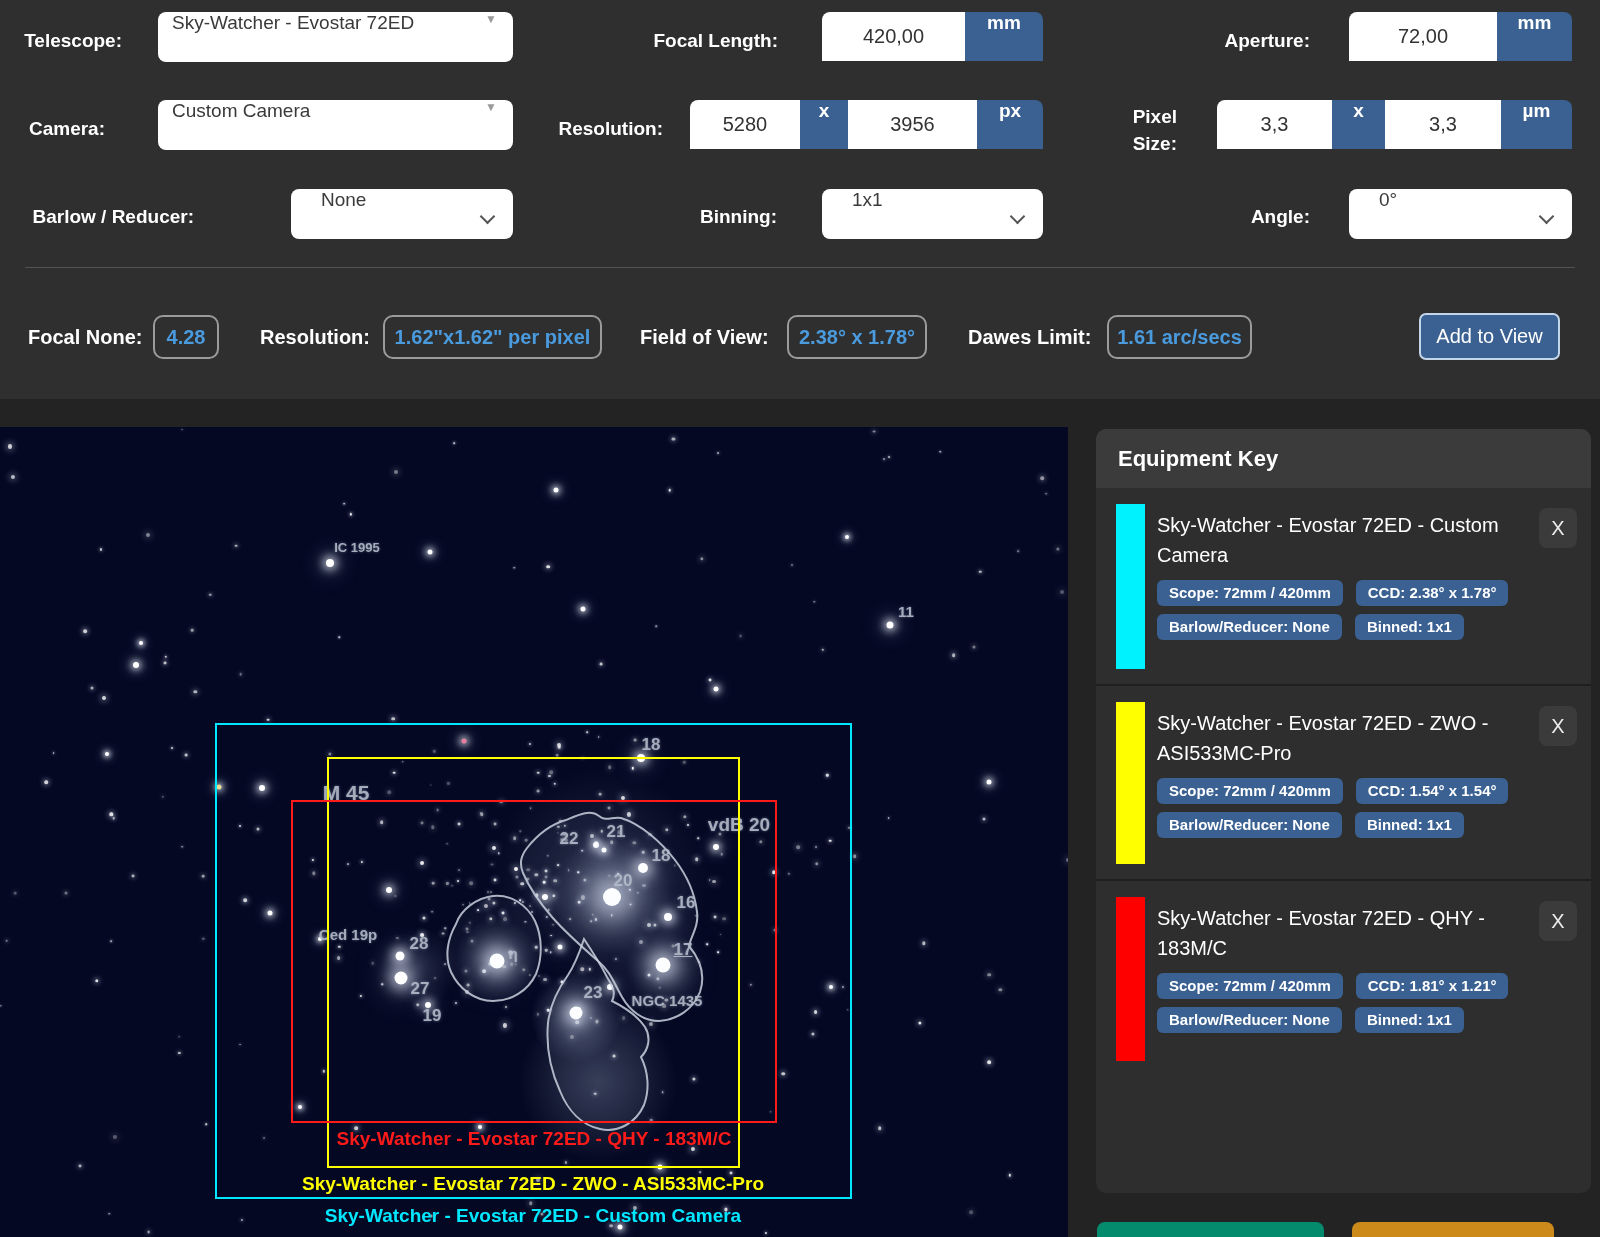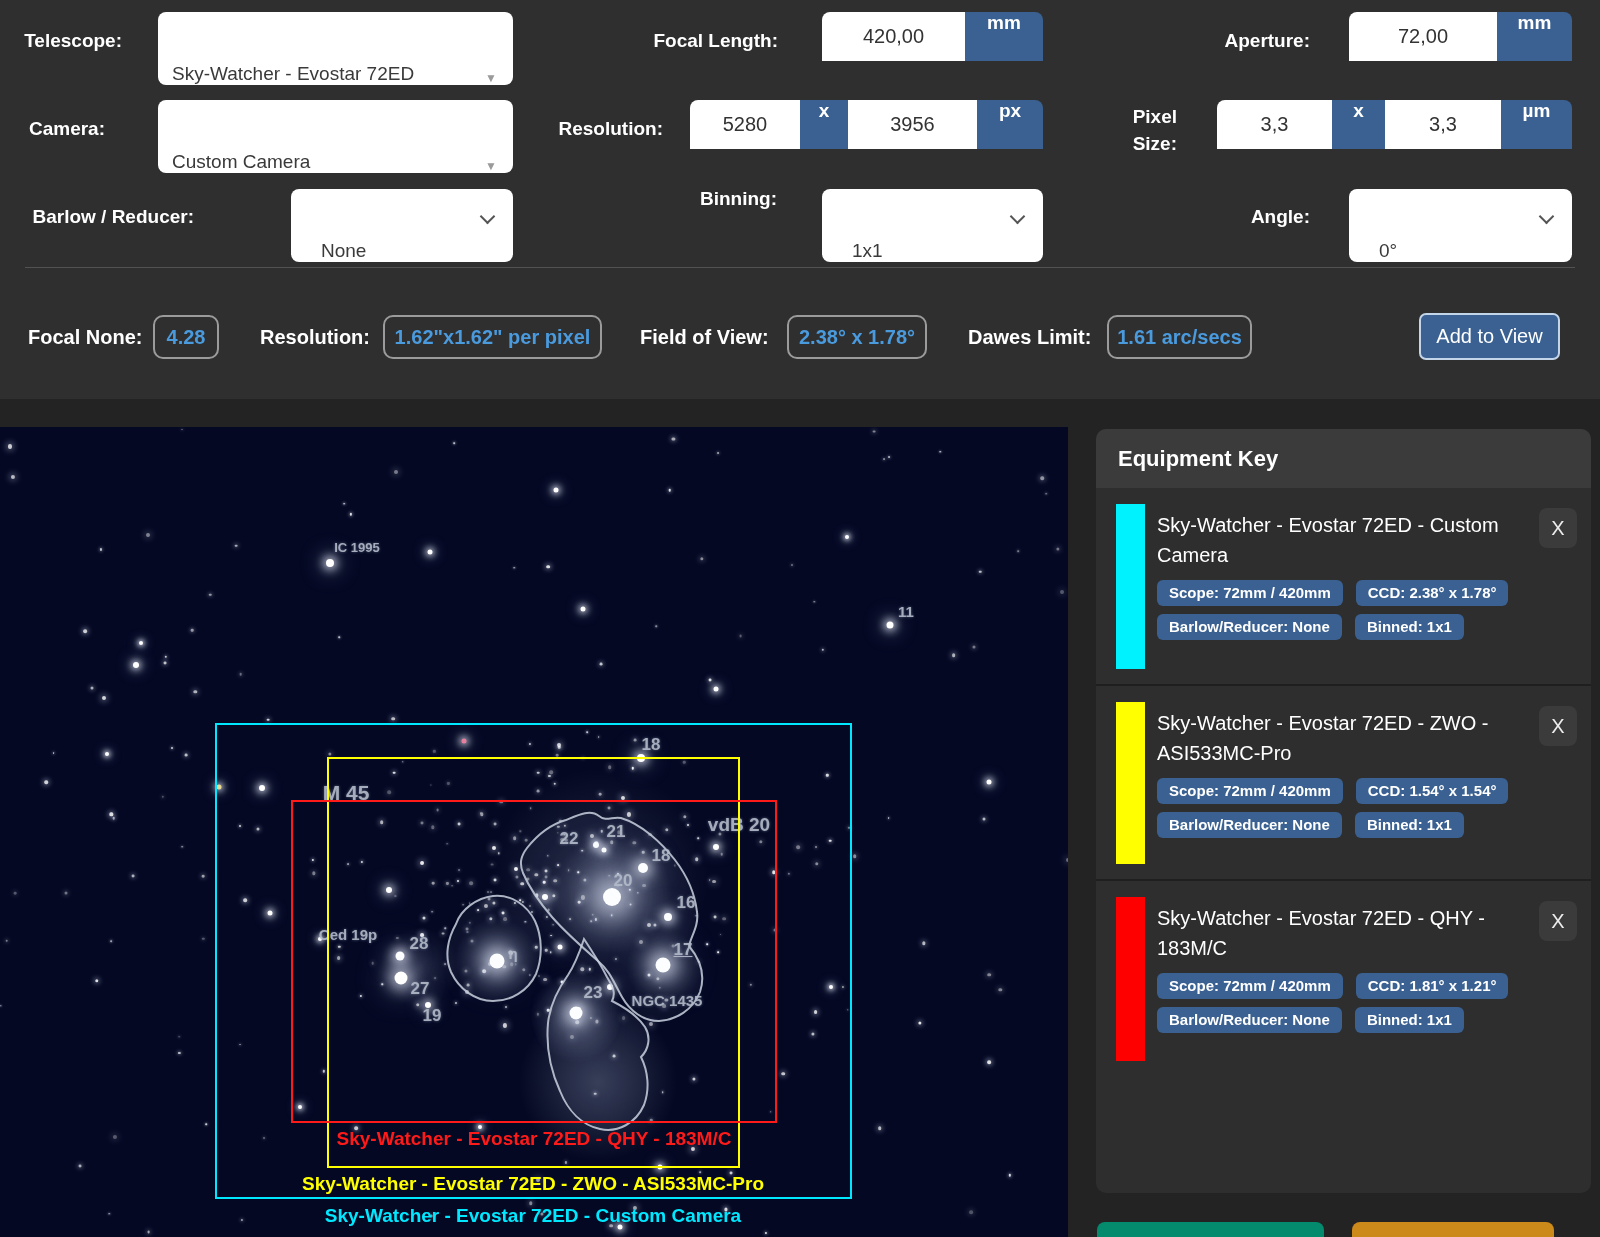--- a/index.html
+++ b/index.html
@@ -7,22 +7,22 @@
     width:1600px;height:1237px;position:relative;overflow:hidden;
     background:#232323;
     font-family:"Liberation Sans", sans-serif;
     -webkit-font-smoothing:antialiased;
   }
 
   
   .topbar{position:absolute;left:0;top:0;width:1600px;height:399px;background:#2f2f2f;}
   .flabel{position:absolute;color:#ffffff;font-weight:bold;font-size:19px;line-height:22px;text-align:right;}
   .sel{
-    position:absolute;height:73px;background:#ffffff;border-radius:8px;
-    display:flex;align-items:flex-end;color:#3a3a3a;font-size:19px;cursor:pointer;
+    position:absolute;height:50px;background:#ffffff;border-radius:8px;
+    display:flex;align-items:flex-start;color:#3a3a3a;font-size:19px;cursor:pointer;
     box-sizing:border-box;
   }
   .sel .sel-text{padding-left:14px;}
   .sel.pad30 .sel-text{padding-left:30px;}
   .sel .tri{position:absolute;right:16px;color:#9a9a9a;font-size:12px;}
   .sel .chev{
     position:absolute;right:20px;top:22px;width:9px;height:9px;
     border-right:2px solid #555;border-bottom:2px solid #555;transform:rotate(45deg);
   }
   .igroup{position:absolute;height:57px;display:flex;border-radius:8px;overflow:hidden;}
@@ -150,21 +150,21 @@
       <input value="3,3" style="">
     </div>
     <div class="iseg blue" style="width:71px">µm</div>
   </div>
 
   <div class="flabel" style="left:0;width:194px;top:206px">Barlow / Reducer:</div>
   <div class="sel pad30" style="left:291px;top:189px;width:222px">
     <span class="sel-text">None</span>
     <span class="chev"></span>
   </div>
-  <div class="flabel" style="left:577px;width:200px;top:188px">Binning:</div>
+  <div class="flabel" style="left:577px;width:200px;top:206px">Binning:</div>
   <div class="sel pad30" style="left:822px;top:189px;width:221px">
     <span class="sel-text">1x1</span>
     <span class="chev"></span>
   </div>
   <div class="flabel" style="left:1110px;width:200px;top:206px">Angle:</div>
   <div class="sel pad30" style="left:1349px;top:189px;width:223px">
     <span class="sel-text">0°</span>
     <span class="chev"></span>
   </div>
 

